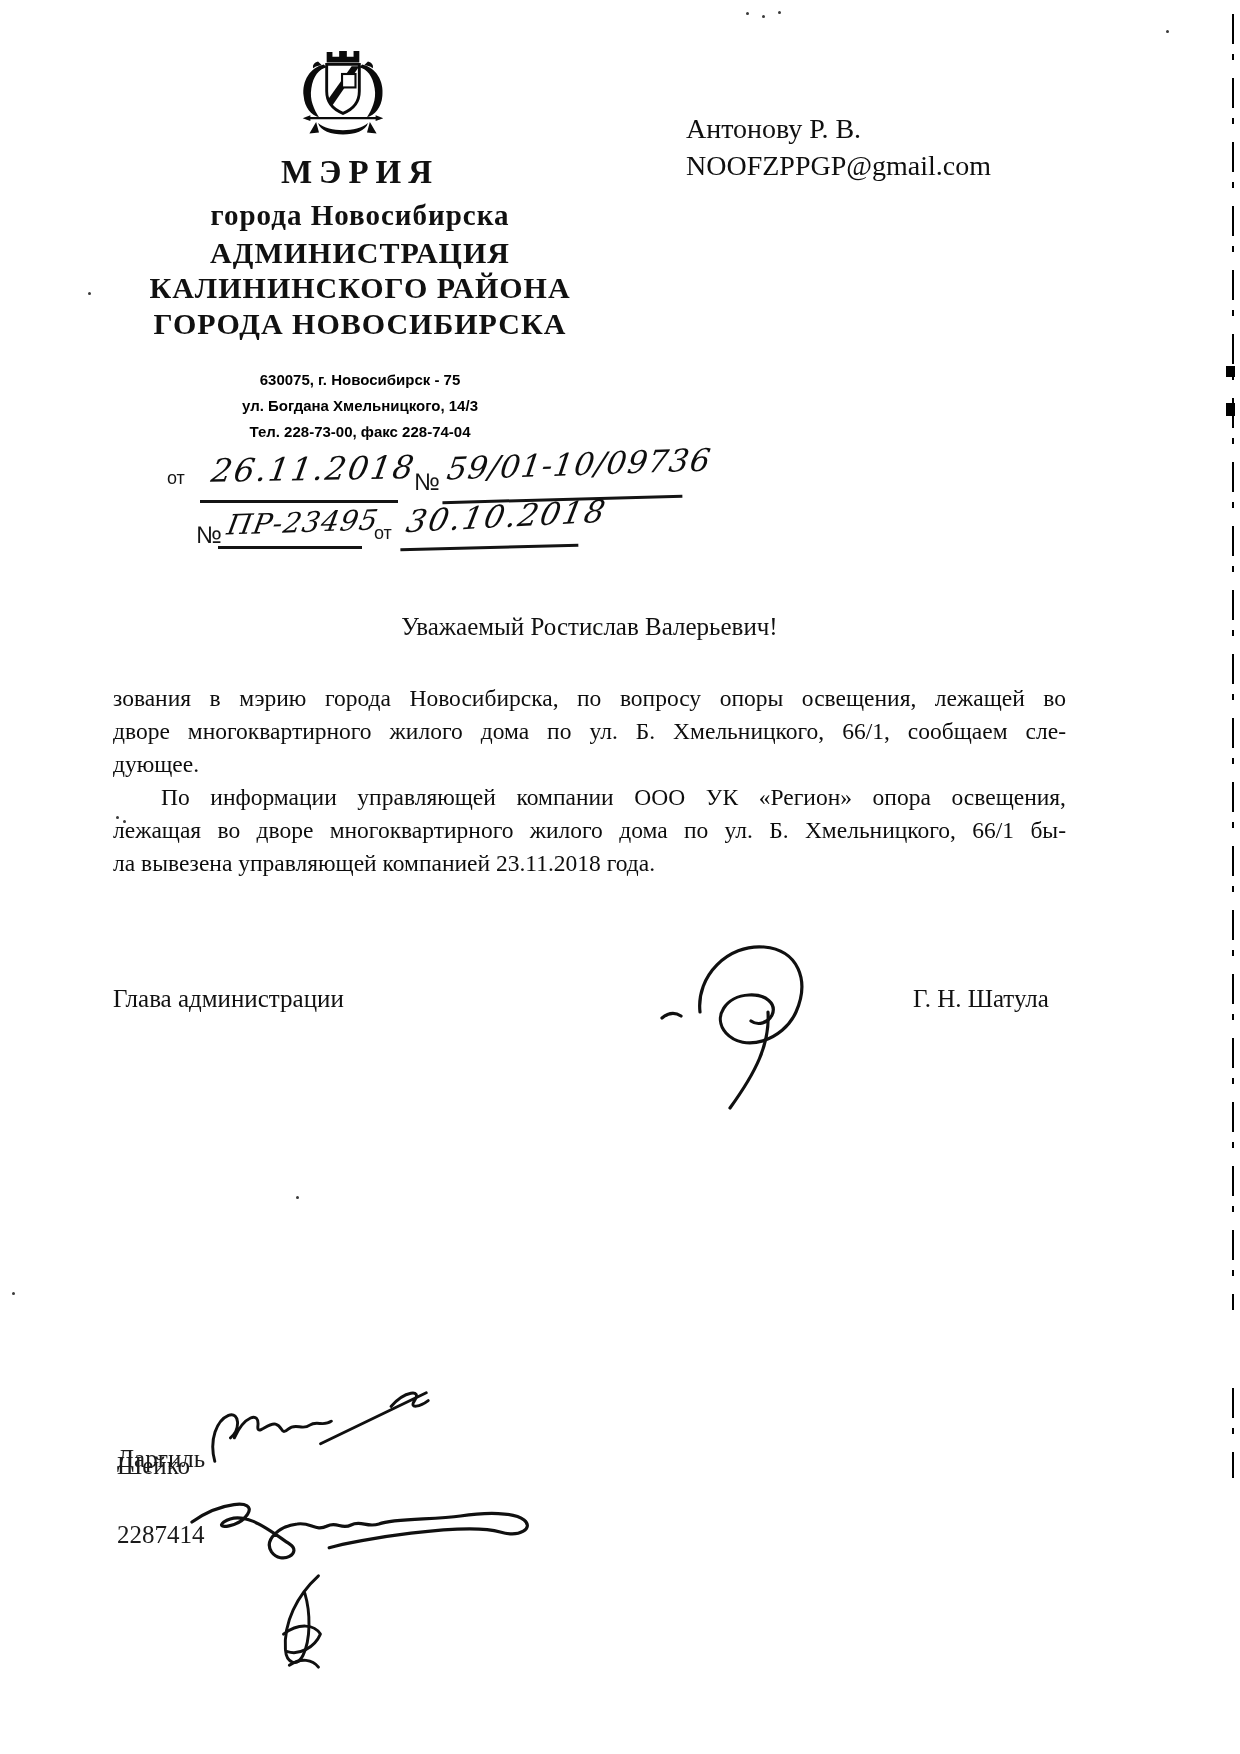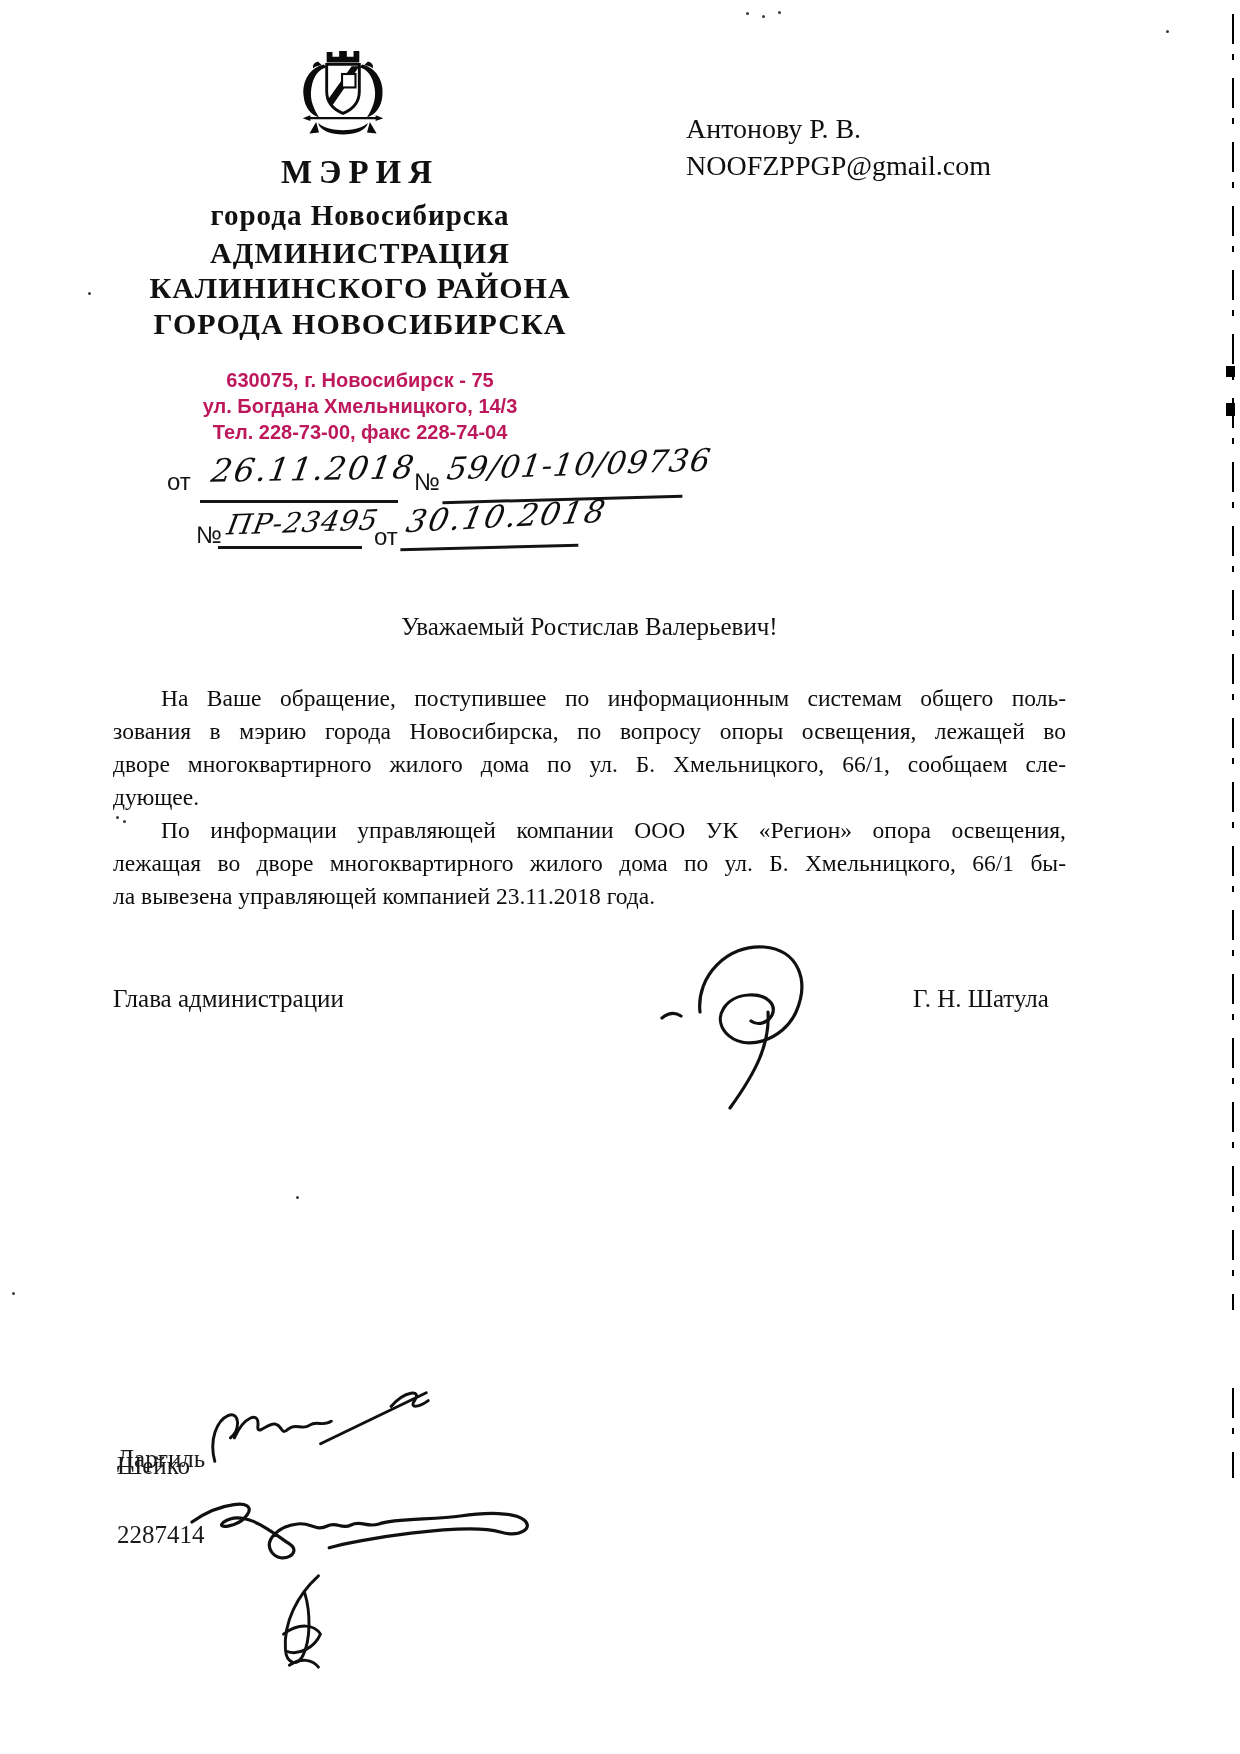--- a/index.html
+++ b/index.html
@@ -9,24 +9,24 @@
   .serif{font-family:"Liberation Serif",serif;}
   .sans{font-family:"Liberation Sans",sans-serif;}
 
   
   .lh-col{left:120px;width:480px;text-align:center;font-weight:bold;}
   .org1{top:154px;font-size:33px;font-weight:bold;letter-spacing:7px;}
   .org2{top:199px;font-size:29px;font-weight:bold;letter-spacing:1px;}
   .org3{top:236px;font-size:30px;letter-spacing:1px;}
   .org4{top:271px;font-size:30px;letter-spacing:1px;}
   .org5{top:307px;font-size:30px;letter-spacing:1px;}
-  .addr{top:367px;font-size:20px;line-height:26px;color:#be185d;}
+  .addr{top:367px;font-size:15px;line-height:26px;color:#000000;}
 
   
-  .ref-label{font-size:24px;font-family:"Liberation Sans",sans-serif;color:#151515;}
+  .ref-label{font-size:18px;font-family:"Liberation Sans",sans-serif;color:#151515;}
   .hand{font-family:"DejaVu Serif",serif;font-style:italic;color:#0e0e0e;white-space:nowrap;}
   .uline{position:absolute;border-bottom:3px solid #141414;}
 
   
   .recipient{font-size:28px;color:#0f0f0f;}
 
   
   .salutation{top:613px;left:113px;width:953px;text-align:center;font-size:25px;}
   .bodyblock{top:682px;left:113px;width:953px;font-size:23.5px;line-height:33px;color:#0d0d0d;}
   .body-line{text-align:justify;text-align-last:justify;}
@@ -95,21 +95,20 @@
   <div class="abs ref-label" style="left:196px;top:521px;font-size:24px;">№</div>
   <div class="abs hand" style="left:228px;top:506px;font-size:28px;transform:skewX(-12deg) rotate(-2deg);letter-spacing:1px;">ПР-23495</div>
   <div class="uline" style="left:218px;top:518px;width:144px;height:28px;"></div>
   <div class="abs ref-label" style="left:374px;top:523px;">от</div>
   <div class="abs hand" style="left:408px;top:498px;font-size:31px;transform:skewX(-14deg) rotate(-3deg);letter-spacing:2px;">30.10.2018</div>
   <div class="uline" style="left:400px;top:518px;width:178px;height:28px;transform:rotate(-1.5deg);"></div>
 
   <div class="abs salutation serif">Уважаемый Ростислав Валерьевич!</div>
 
   <div class="abs bodyblock serif">
-    <div class="body-line indent">На Ваше обращение, поступившее по информационным системам общего поль-</div>
     <div class="body-line">зования в мэрию города Новосибирска, по вопросу опоры освещения, лежащей во</div>
     <div class="body-line">дворе многоквартирного жилого дома по ул. Б. Хмельницкого, 66/1, сообщаем сле-</div>
     <div class="body-line endline">дующее.</div>
     <div class="body-line indent">По информации управляющей компании ООО УК «Регион» опора освещения,</div>
     <div class="body-line">лежащая во дворе многоквартирного жилого дома по ул. Б. Хмельницкого, 66/1 бы-</div>
     <div class="body-line endline">ла вывезена управляющей компанией 23.11.2018 года.</div>
   </div>
 
   <div class="abs sig-title serif">Глава администрации</div>
   <div class="abs sig-name serif">Г. Н. Шатула</div>

